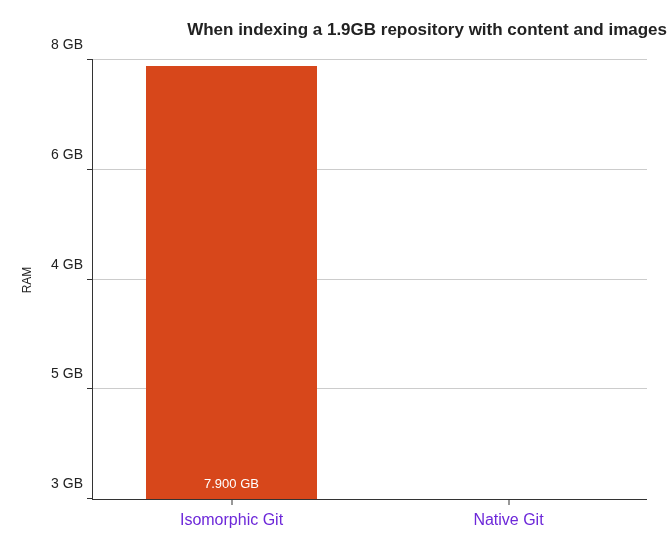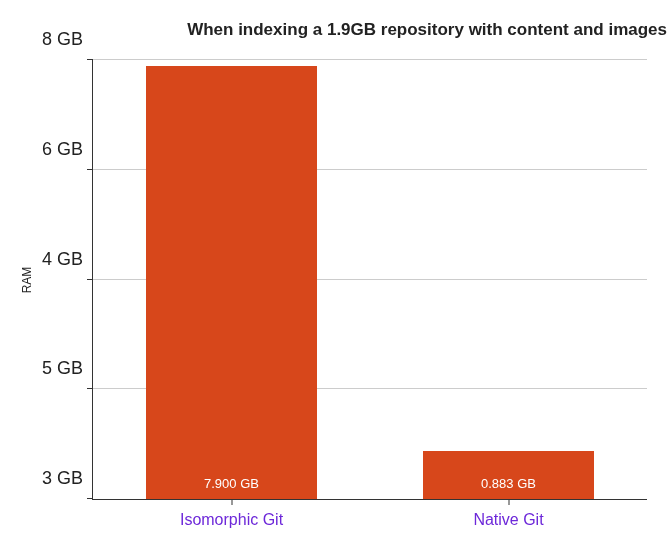--- a/index.html
+++ b/index.html
@@ -45,21 +45,21 @@
     left: 0;
     width: 100%;
     height: 0;
     border-top: 1px solid #ccc;
   }
   .y-tick-label {
     position: absolute;
     right: 100%;
     margin-right: 10px;
     transform: translateY(-50%);
-    font-size: 18px;
+    font-size: 14px;
     color: #222;
     white-space: nowrap;
   }
   .y-tick-mark {
     position: absolute;
     right: 100%;
     width: 6px;
     height: 0;
     border-top: 1px solid #333;
   }
@@ -117,23 +117,20 @@
 
   <div class="y-tick-label" style="bottom:0%">3 GB</div>
   <div class="y-tick-label" style="bottom:25%">5 GB</div>
   <div class="y-tick-label" style="bottom:50%">4 GB</div>
   <div class="y-tick-label" style="bottom:75%">6 GB</div>
   <div class="y-tick-label" style="bottom:100%">8 GB</div>
 
   <div class="bar" style="left:9.5%; width:31%; height:98.75%;padding-left:13px;">
     <div class="bar-value">7.900 GB</div>
   </div>
-  <div class="bar" style="left:59.5%; width:31%; height:11.0375%;">
-    <div class="bar-value">0.883 GB</div>
-  </div>
 
   <div class="x-tick-mark" style="left:25%"></div>
   <div class="x-tick-mark" style="left:75%"></div>
 
   <div class="x-label" style="left:25%">Isomorphic Git</div>
   <div class="x-label" style="left:75%">Native Git</div>
 
 </div>
 
 </body></html>

